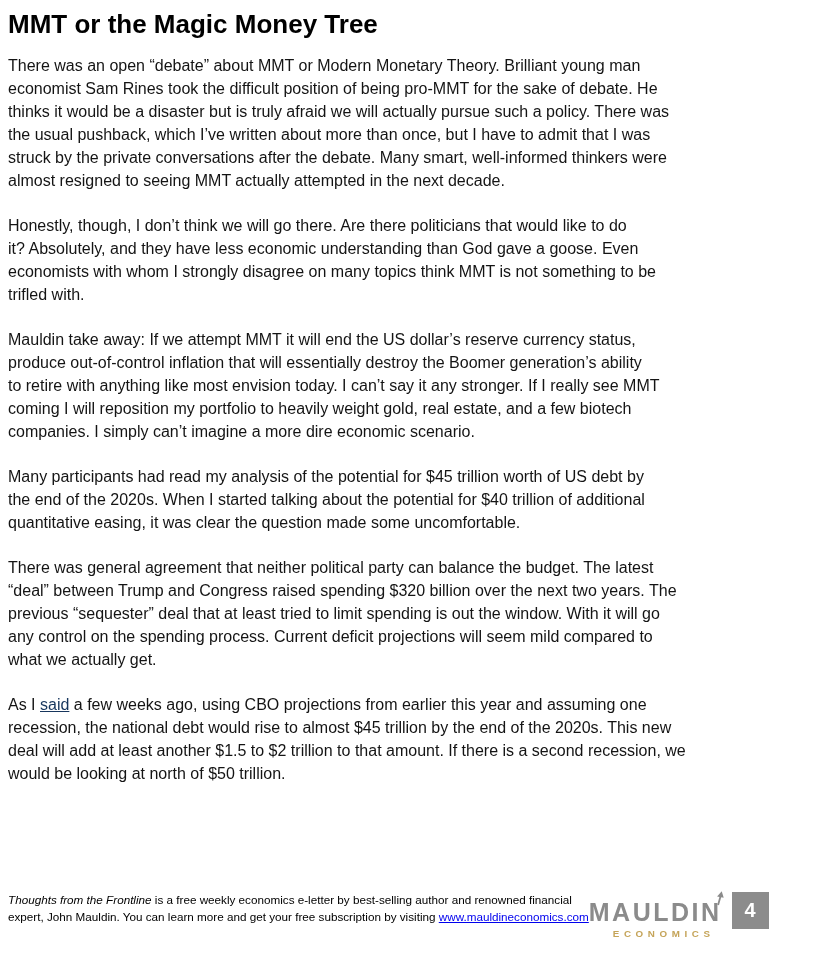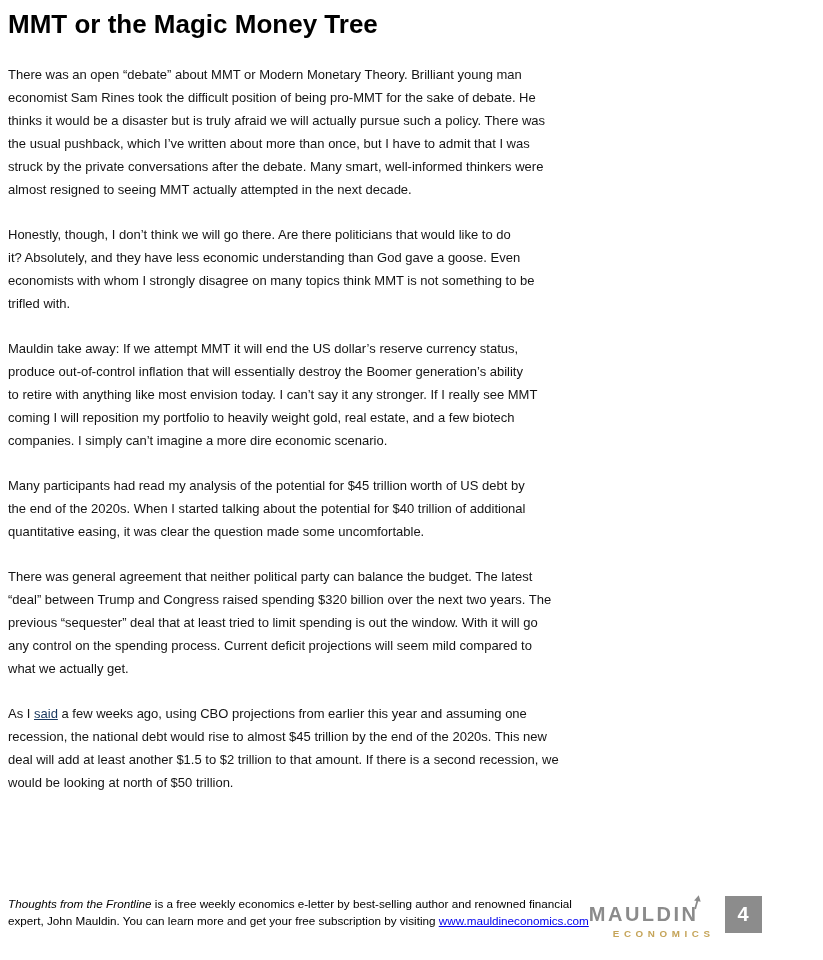--- a/index.html
+++ b/index.html
@@ -13,27 +13,27 @@
     background: #ffffff;
     overflow: hidden;
   }
 
   .title {
     font-size: 26px;
     line-height: 30px;
     font-weight: bold;
     color: #000000;
     padding: 9px 8px 0 8px;
-    margin-bottom: 24px;
+    margin-bottom: 15px;
   }
 
   .article { padding: 0 4px 0 8px; }
 
   .para {
-    font-size: 13px;
+    font-size: 16px;
     line-height: 23px;
     color: #141414;
     white-space: pre-wrap;
     margin-bottom: 22px;
   }
 
   .inline-link {
     color: var(--inline-link, #17365d);
     text-decoration: underline;
     cursor: pointer;
@@ -60,21 +60,21 @@
   .footer-link {
     color: var(--footer-link, #0000ee);
     cursor: pointer;
   }
 
   .logo-area { display: flex; align-items: flex-start; }
   .logo-text { margin-top: 8px; text-align: left; }
 
   .logo-name-wrap { position: relative; display: inline-block; }
   .logo-name {
-    font-size: 20px;
+    font-size: 25px;
     font-weight: bold;
     color: var(--logo-gray, #8b8b8b);
     letter-spacing: 2.5px;
     line-height: 1;
   }
   .logo-arrow { position: absolute; right: -3px; top: -9px; line-height: 0; }
 
   .logo-sub {
     font-size: 9.8px;
     font-weight: bold;

